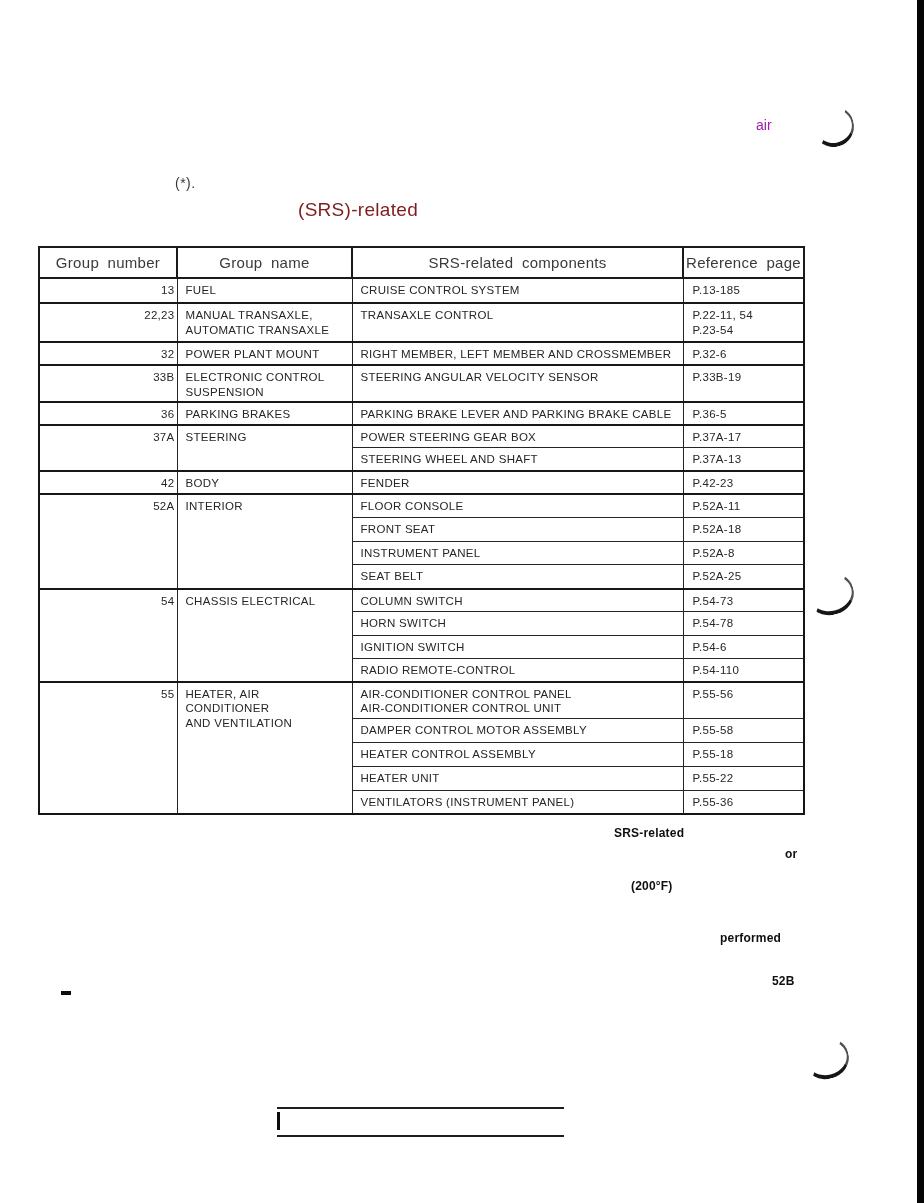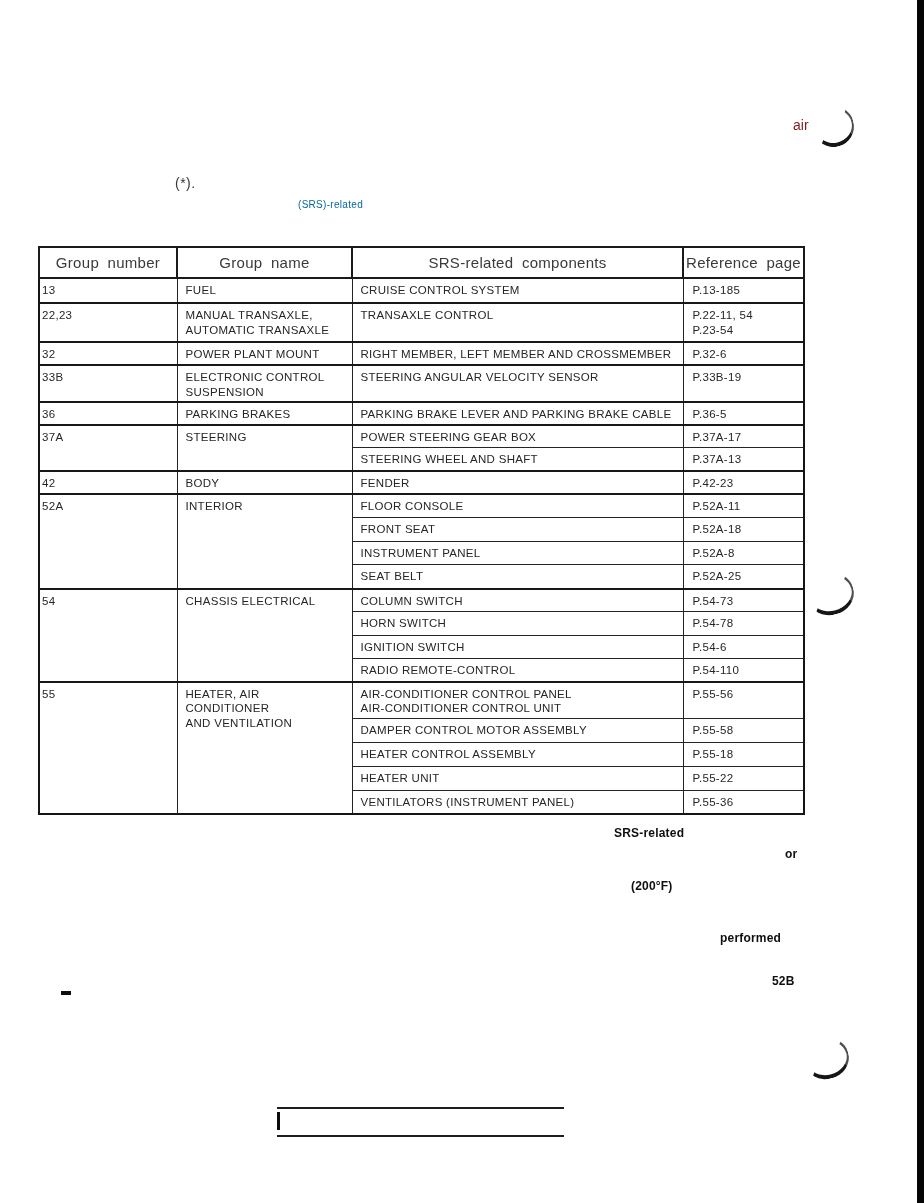--- a/index.html
+++ b/index.html
@@ -18,23 +18,23 @@
     border-right:2px solid rgba(20,20,20,.75);
     border-radius:50%;
     transform:rotate(-14deg);
   }
   .arc-top { left:813px; top:106px; width:36px; height:34px; }
   .arc-mid { left:807px; top:573px; width:42px; height:35px; }
   .arc-bot { left:804px; top:1038px; width:40px; height:34px; }
   .dash-mark { left:61px; top:991px; width:10px; height:4px; background:#0d0d0d; }
 
   
-  .t-air { left:793px; top:117px; font-size:14px; color:#7f1d1d; }
+  .t-air { left:756px; top:117px; font-size:14px; color:#a21caf; }
   .t-asterisk { left:175px; top:175px; font-size:14px; color:#383838; letter-spacing:.5px; }
-  .t-srs-heading { left:298px; top:199px; font-size:10px; color:#0369a1; letter-spacing:.3px; }
+  .t-srs-heading { left:298px; top:199px; font-size:19px; color:#7f1d1d; letter-spacing:.3px; }
 
   .bold-note { font-weight:bold; color:#0f0f0f; font-size:12px; letter-spacing:.2px; }
   .t-srs-related { left:614px; top:826px; }
   .t-or { left:785px; top:847px; }
   .t-temp { left:631px; top:879px; }
   .t-performed { left:720px; top:931px; }
   .t-52b { left:772px; top:966px;margin-top:8px; }
 
   
   .bottom-box {
@@ -57,21 +57,21 @@
     font-weight:normal; font-size:15px; color:#3a3a3a;
     text-align:center; word-spacing:4px; letter-spacing:.3px;
   }
   table.srs td {
     border:1px solid #242424;
     vertical-align:top; padding:4px 6px 2px 8px;
     letter-spacing:.3px; line-height:1.27;
     white-space:pre-line;
   }
   table.srs tr.group-start td { border-top:2px solid #171717; }
-  table.srs td.num { text-align:left; padding-left:2px; padding-right:2px; }
+  table.srs td.num { text-align:right; padding-left:2px; padding-right:2px; }
   table.srs td.ref { padding-left:9px; }
 </style>
 </head>
 <body>
 
 <div class="page">
 
   <div class="abs right-band"></div>
   <div class="abs arc arc-top"></div>
   <div class="abs arc arc-mid"></div>

